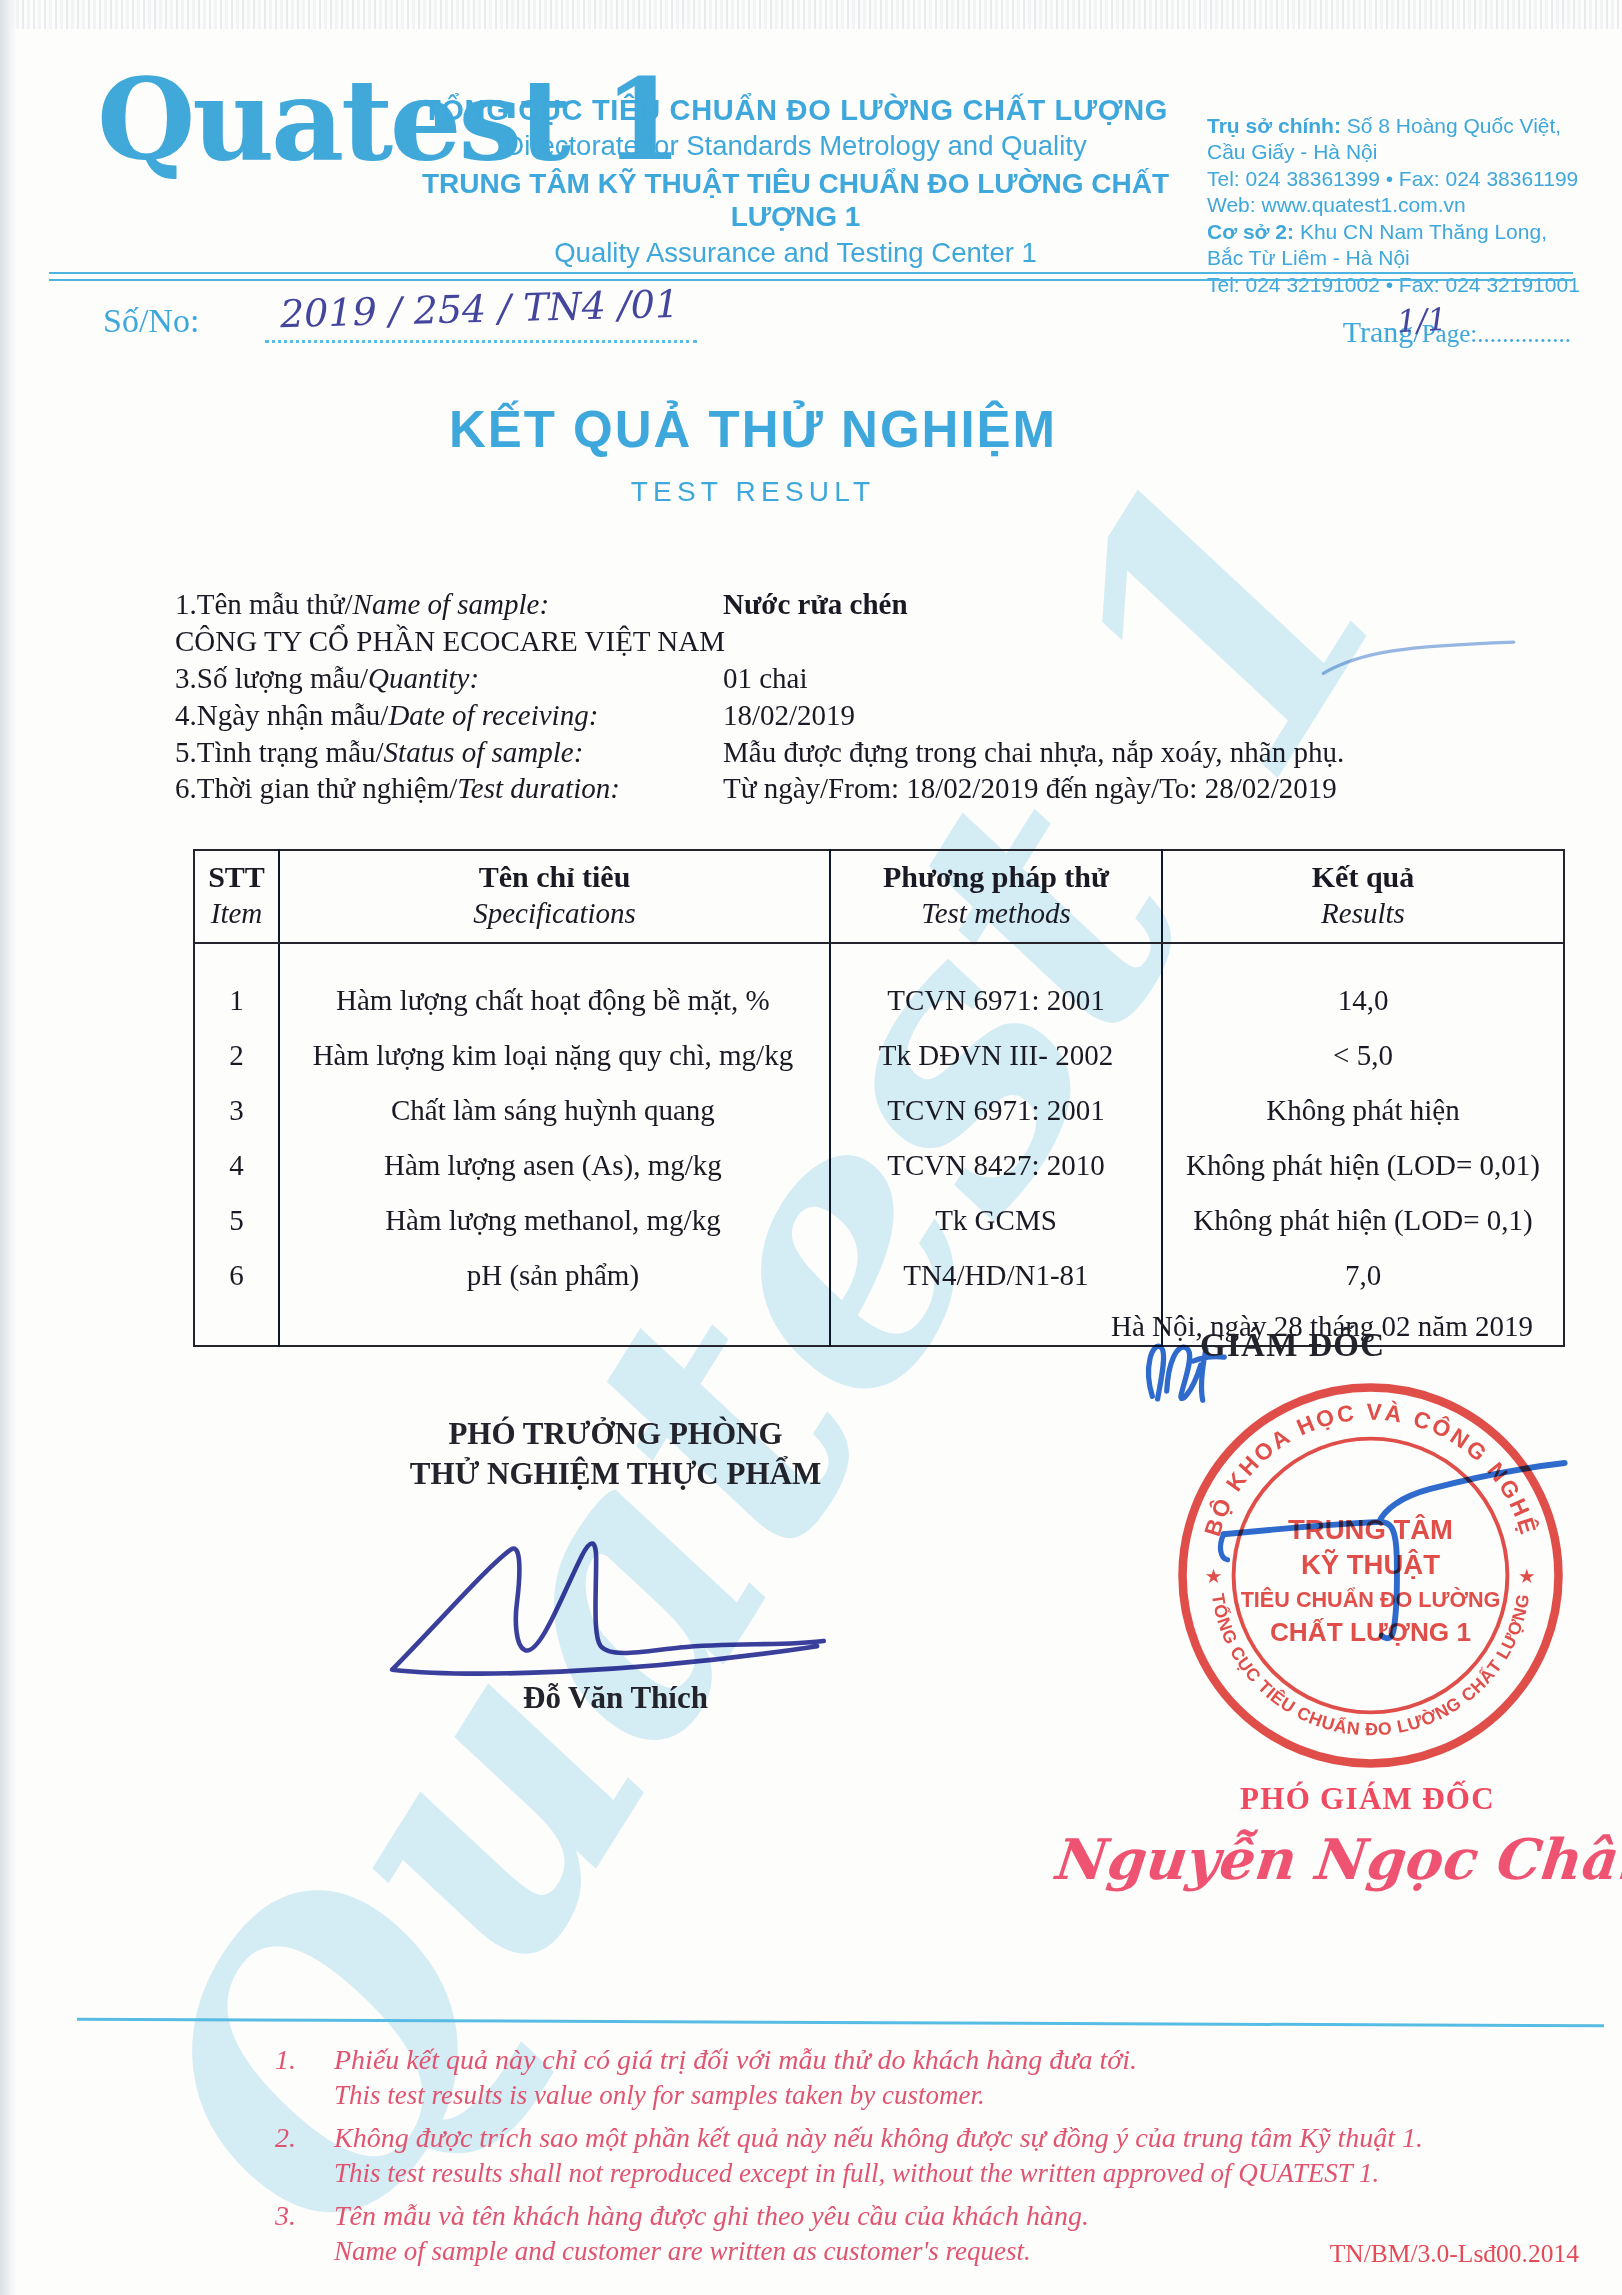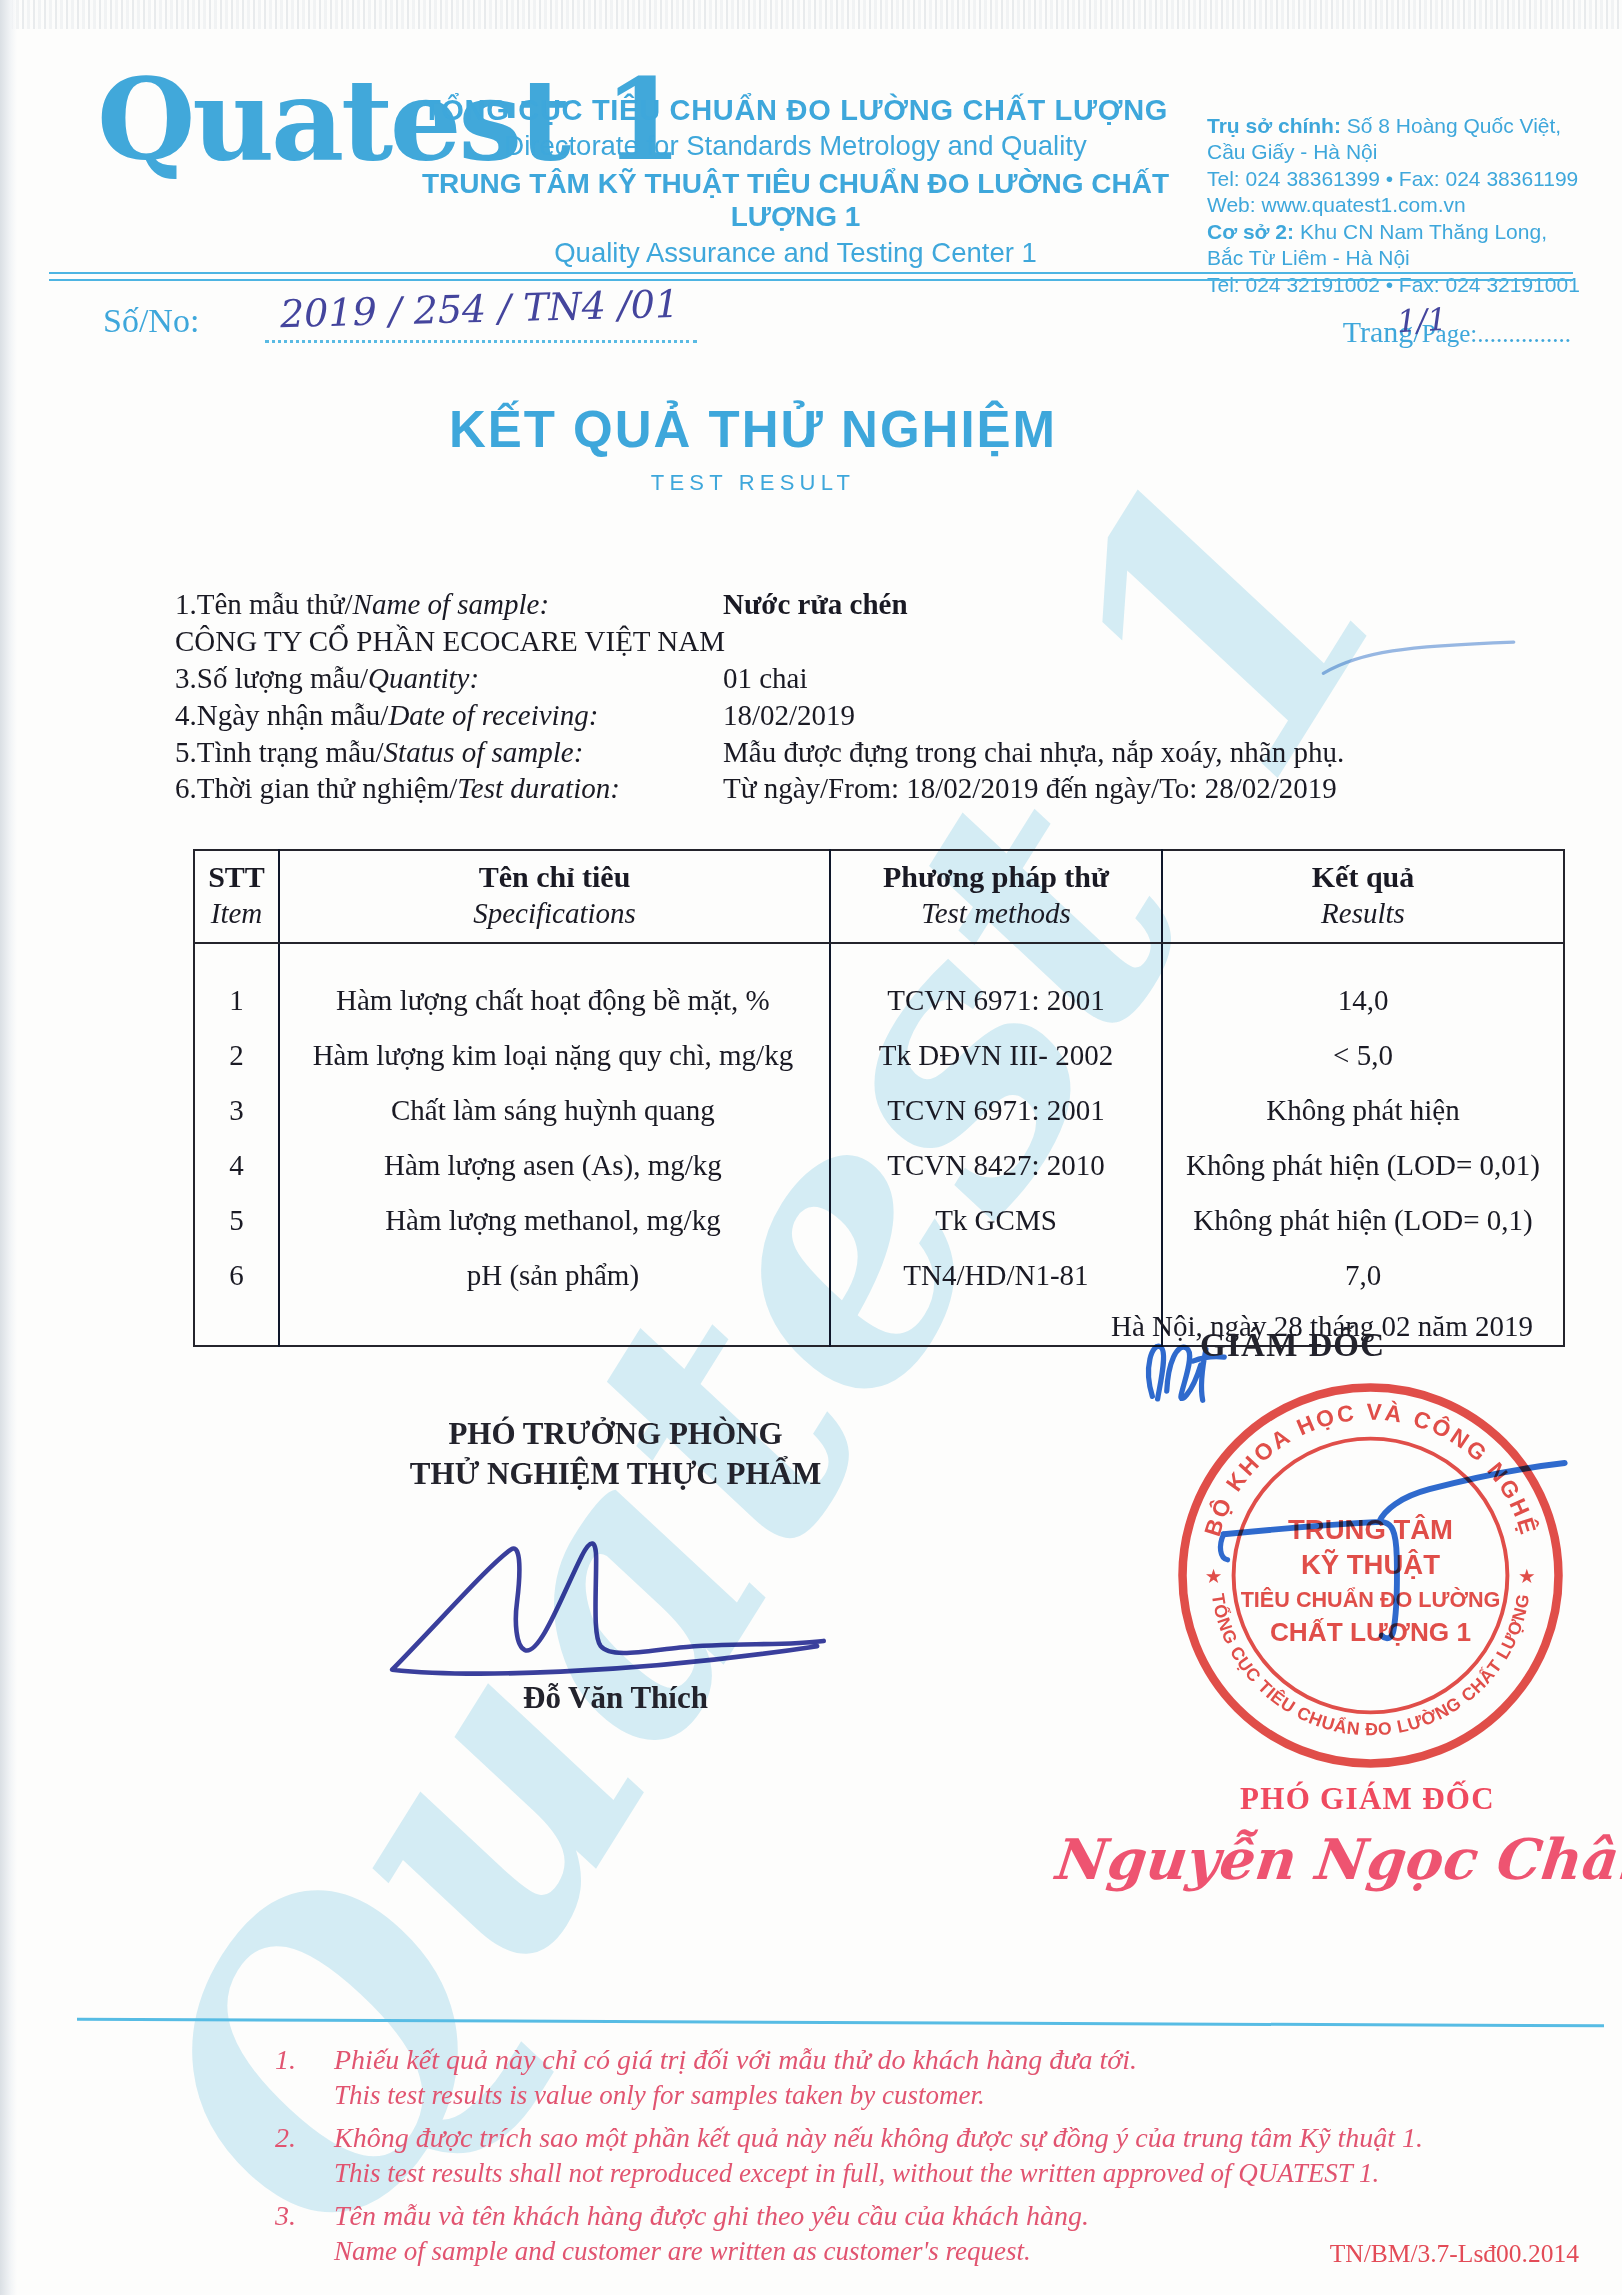--- a/index.html
+++ b/index.html
@@ -41,21 +41,21 @@
     font-size:38px; color:#44459d; transform:rotate(-1.5deg); white-space:nowrap; }
   .trang { right:51px; top:315px; font-size:30px; color:#3ea7db; white-space:nowrap; }
   .trang .pg { font-size:25px; }
   .trang-value { right:175px; top:302px; font-family:"DejaVu Serif",serif; font-style:italic;
     font-size:31px; color:#44459d; transform:rotate(-3deg); }
 
   
   .title-wrap { left:0; top:400px; width:1506px; text-align:center;
     font-family:"Liberation Sans",sans-serif; color:#3ea7db; }
   .title-vn { font-size:51px; font-weight:bold; letter-spacing:2px; }
-  .title-en { font-size:22px; margin-top:11px; letter-spacing:5.2px; }
+  .title-en { font-size:28px; margin-top:17px; letter-spacing:5.2px; }
 
   
   .info { left:175px; top:590px; width:1328px; font-size:29px; line-height:1.0; }
   .info-row { display:flex; margin-bottom:7.9px; align-items:baseline; }
   .info-label { width:548px; flex:none; }
   .info-label i { font-style:italic; }
   .info-value { flex:1; }
   .v-bold { font-weight:bold; }
 
   
@@ -327,16 +327,16 @@
     </div>
     <div class="note-item">
       <span class="note-no">3.</span>
       <span>
         <div>Tên mẫu và tên khách hàng được ghi theo yêu cầu của khách hàng.</div>
         <div class="note-en">Name of sample and customer are written as customer's request.</div>
       </span>
     </div>
   </div>
 
-  <div class="abs form-code">TN/BM/3.7-Lsđ00.2014</div>
+  <div class="abs form-code">TN/BM/3.0-Lsđ00.2014</div>
 
 </div>
 
 
 </body></html>

